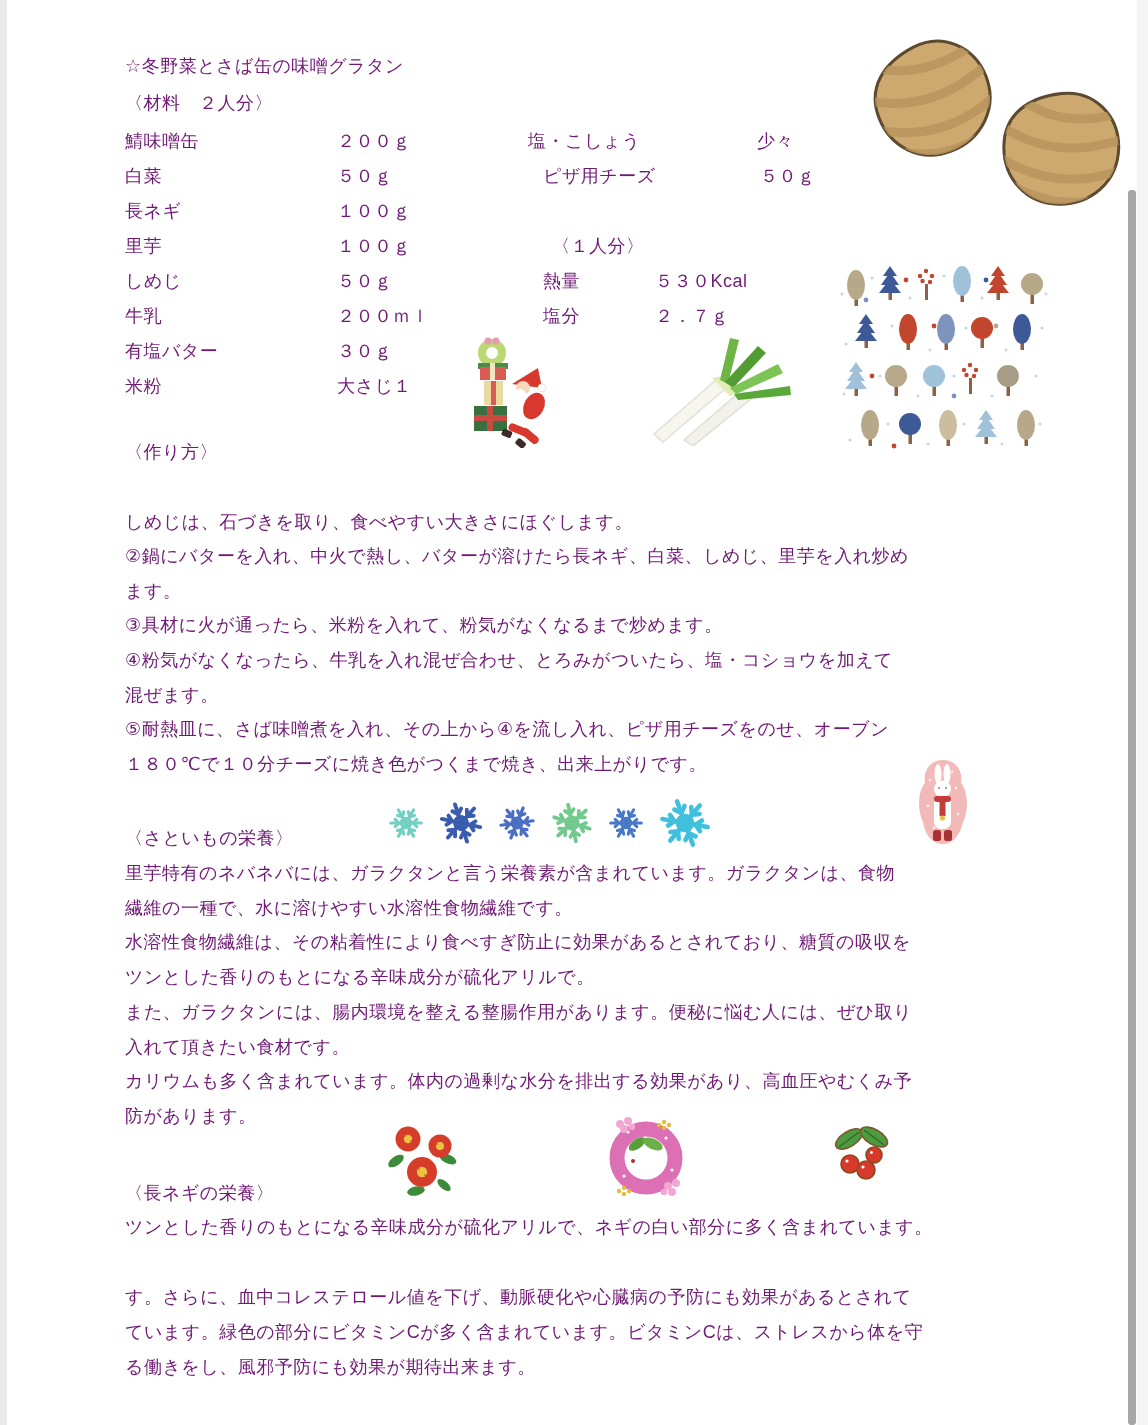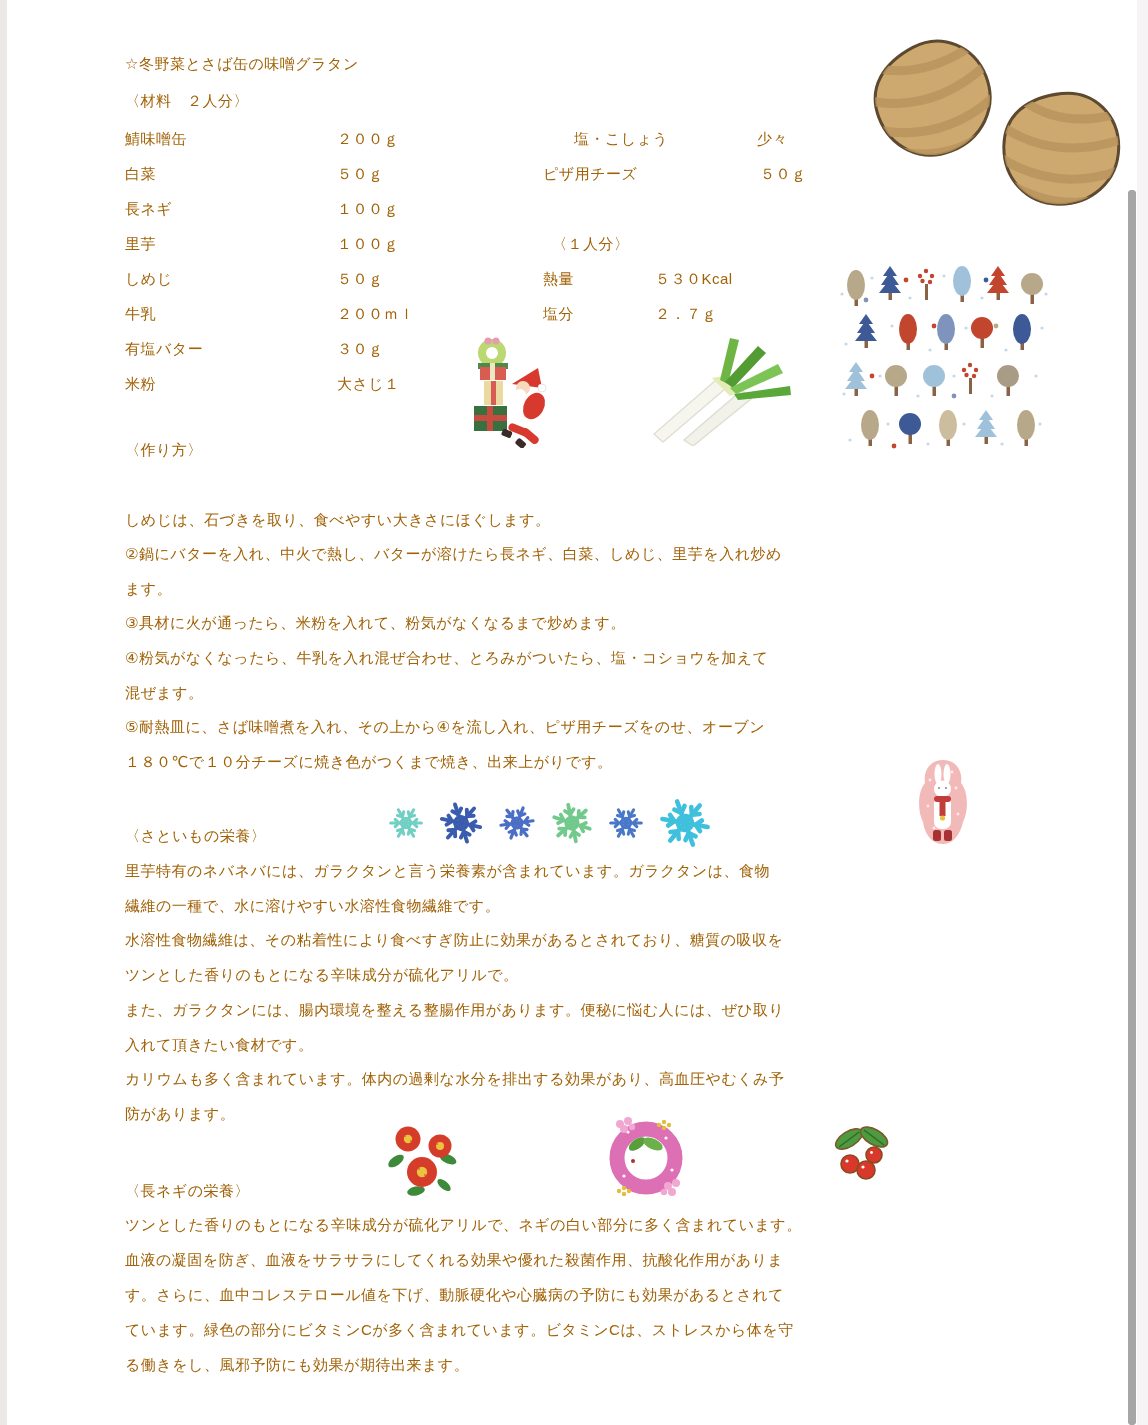--- a/index.html
+++ b/index.html
@@ -2,21 +2,21 @@
 <html><head>
 <meta charset="utf-8">
 <style>
   *{margin:0;padding:0;box-sizing:border-box}
   html,body{background:#ffffff}
   body{width:1148px;height:1425px;font-family:"Liberation Sans","DejaVu Sans",sans-serif;color:#3a3a3a}
   .page{position:relative;width:1148px;height:1425px;background:#fff;overflow:hidden}
   .edge-left{position:absolute;left:0;top:0;width:7px;height:100%;background:#ebe8e8}
   .scroll-track{position:absolute;right:0;top:0;width:11px;height:100%;background:#f6f4f4}
   .scroll-thumb{position:absolute;left:1128px;top:190px;width:8px;height:1235px;background:#a6a6a6;border-radius:4px}
-  .txt{position:absolute;left:125px;font-size:15px;letter-spacing:.5px;white-space:nowrap;line-height:1.25;color:#a16207}
+  .txt{position:absolute;left:125px;font-size:18px;letter-spacing:.5px;white-space:nowrap;line-height:1.25;color:#701a75}
   .ill{position:absolute}
   .snowrow{position:absolute;left:388px;top:796px;display:flex;align-items:center;gap:14px}
   .snowrow svg{display:block}
 </style>
 </head>
 <body>
 
 <div class="page">
   <div class="edge-left"></div>
 
@@ -82,21 +82,21 @@
   <div class="txt" style="top:235px;left:337px">１００ｇ</div>
   <div class="txt" style="top:270px">しめじ</div>
   <div class="txt" style="top:270px;left:337px">５０ｇ</div>
   <div class="txt" style="top:305px">牛乳</div>
   <div class="txt" style="top:305px;left:337px">２００ｍｌ</div>
   <div class="txt" style="top:340px">有塩バター</div>
   <div class="txt" style="top:340px;left:337px">３０ｇ</div>
   <div class="txt" style="top:375px">米粉</div>
   <div class="txt" style="top:375px;left:337px">大さじ１</div>
 
-  <div class="txt" style="top:130px;left:574px">塩・こしょう</div>
+  <div class="txt" style="top:130px;left:528px">塩・こしょう</div>
   <div class="txt" style="top:130px;left:757px">少々</div>
   <div class="txt" style="top:165px;left:543px">ピザ用チーズ</div>
   <div class="txt" style="top:165px;left:760px">５０ｇ</div>
 
   <div class="txt" style="top:235px;left:552px">〈１人分〉</div>
   <div class="txt" style="top:270px;left:543px">熱量</div>
   <div class="txt" style="top:270px;left:655px">５３０Kcal</div>
   <div class="txt" style="top:305px;left:543px">塩分</div>
   <div class="txt" style="top:305px;left:655px">２．７ｇ</div>
 
@@ -348,21 +348,20 @@
     <circle cx="20" cy="42" r="9" fill="#d8392b" stroke="#8a4a20" stroke-width="1.6"></circle>
     <circle cx="36" cy="48" r="9" fill="#d8392b" stroke="#8a4a20" stroke-width="1.6"></circle>
     <circle cx="44" cy="33" r="8" fill="#d8392b" stroke="#8a4a20" stroke-width="1.6"></circle>
     <circle cx="17" cy="39" r="1.6" fill="#ffffff"></circle>
       <circle cx="33" cy="45" r="1.6" fill="#ffffff"></circle>
       <circle cx="41.5" cy="30.5" r="1.4" fill="#ffffff"></circle>
   </svg>
 
   <div class="txt" style="top:1182px">〈長ネギの栄養〉</div>
   <div class="txt" style="top:1216px">ツンとした香りのもとになる辛味成分が硫化アリルで、ネギの白い部分に多く含まれています。</div>
-  <div class="txt" style="top:1251px">血液の凝固を防ぎ、血液をサラサラにしてくれる効果や優れた殺菌作用、抗酸化作用がありま</div>
   <div class="txt" style="top:1286px">す。さらに、血中コレステロール値を下げ、動脈硬化や心臓病の予防にも効果があるとされて</div>
   <div class="txt" style="top:1321px">ています。緑色の部分にビタミンCが多く含まれています。ビタミンCは、ストレスから体を守</div>
   <div class="txt" style="top:1356px">る働きをし、風邪予防にも効果が期待出来ます。</div>
 
   <div class="scroll-track">
     <div class="scroll-thumb" style="position:absolute;left:-9px;top:190px"></div>
   </div>
   <div class="scroll-thumb"></div>
 </div>
 

